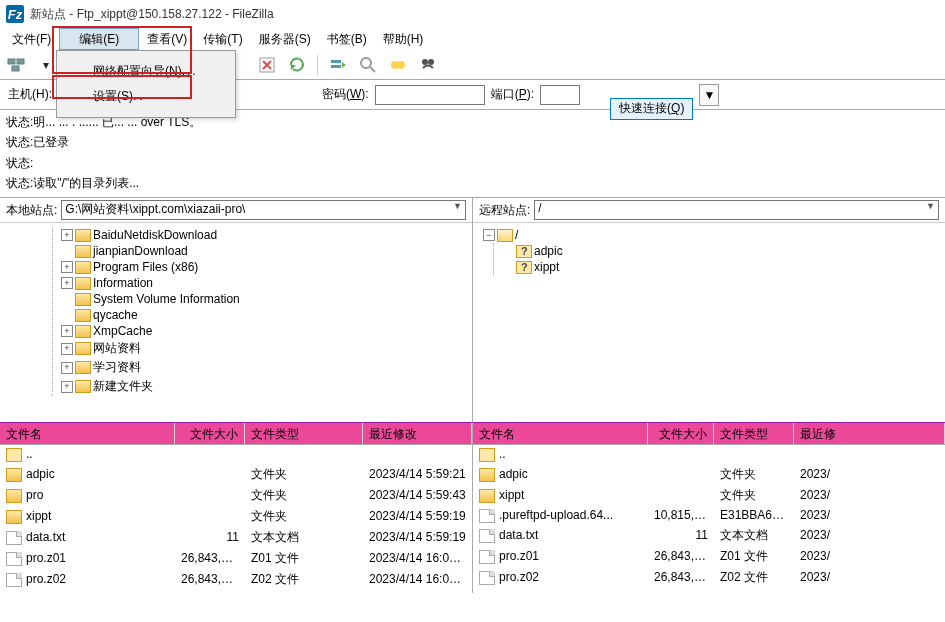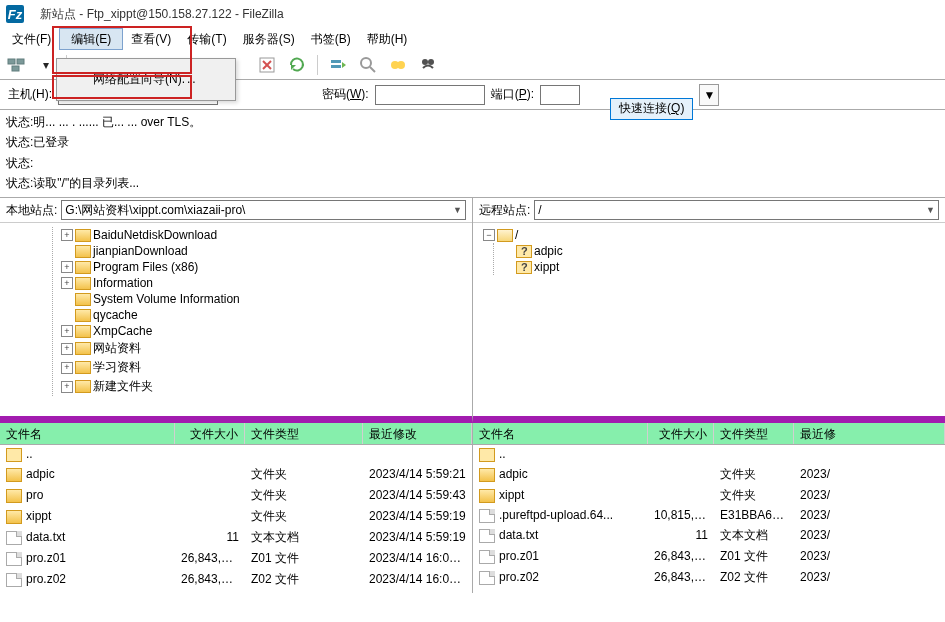--- a/index.html
+++ b/index.html
@@ -1,27 +1,27 @@
 <!DOCTYPE html>
 <html><head>
 <meta charset="utf-8">
 <style>
 * { box-sizing: border-box; margin: 0; padding: 0; font-family: "Microsoft YaHei", Tahoma, sans-serif; font-size: 12px; }
 body { background: #fff; color: #000; width: 945px; height: 622px; overflow: hidden; user-select: none; }
 
 .titlebar { height: 28px; display: flex; align-items: center; padding: 0 6px; background: #fff; }
-.titlebar .icon-app { width: 18px; height: 18px; background: #0369a1; color: #fff; font-weight: bold; font-style: italic; display: inline-flex; align-items: center; justify-content: center; border-radius: 2px; margin-right: 16px; font-size: 13px; }
+.titlebar .icon-app { width: 18px; height: 18px; background: #0369a1; color: #fff; font-weight: bold; font-style: italic; display: inline-flex; align-items: center; justify-content: center; border-radius: 2px; margin-right: 6px; font-size: 13px; }
 .titlebar span.title-text { color: #333; }
 
 .menubar { height: 22px; display: flex; align-items: stretch; padding: 0 4px; position: relative; }
 .menubar .item { padding: 2px 8px; display: flex; align-items: center; cursor: default; }
-.menubar .item.open { background: #d8e6f2; border: 1px solid #7da2ce; padding: 1px 11px; }
+.menubar .item.open { background: #d8e6f2; border: 1px solid #7da2ce; padding: 1px 19px; }
 .red-box { position: absolute; top: -2px; left: 52px; width: 140px; height: 48px; border: 2px solid #c22; pointer-events: none; z-index: 50; }
 .red-box2 { position: absolute; top: 47px; left: 52px; width: 140px; height: 24px; border: 2px solid #c22; pointer-events: none; z-index: 50; }
-.dropdown { position: absolute; top: 30px; left: 56px; width: 180px; background: #f0f0f0; border: 1px solid #999; box-shadow: 2px 2px 4px rgba(0,0,0,0.15); z-index: 40; padding: 8px; }
+.dropdown { position: absolute; top: 22px; left: 56px; width: 180px; background: #f0f0f0; border: 1px solid #999; box-shadow: 2px 2px 4px rgba(0,0,0,0.15); z-index: 40; padding: 8px; }
 .dropdown .mi { padding: 4px 10px 4px 28px; cursor: default; }
 .dropdown .mi .dots { letter-spacing: 2px; }
 .dropdown .mi .red-dots { color: #d00; letter-spacing: 3px; font-weight: bold; }
 
 .toolbar { height: 30px; display: flex; align-items: center; padding: 0 6px; gap: 10px; border-bottom: 1px solid #aaa; position: relative; z-index: 1; }
 .toolbar .tb-btn { width: 20px; height: 20px; display: inline-flex; align-items: center; justify-content: center; opacity: 0.85; }
 .toolbar .sep { width: 1px; height: 20px; background: #ccc; }
 .toolbar svg { width: 18px; height: 18px; }
 
 .connectbar { height: 30px; display: flex; align-items: center; padding: 2px 8px; gap: 6px; border-bottom: 1px solid #aaa; }
@@ -31,41 +31,41 @@
 .connectbar .inp-pw { width: 110px; }
 .connectbar .inp-port { width: 40px; }
 .connectbar .btn { height: 22px; border: 1px solid #0078d7; background: #e5f1fb; padding: 0 8px; display: inline-flex; align-items: center; margin-top: 28px; }
 .connectbar .dd { width: 20px; height: 22px; border: 1px solid #999; display: inline-flex; align-items: center; justify-content: center; background: #f9f9f9; }
 
 .statuslog { height: 88px; overflow: auto; padding: 2px 6px; border-bottom: 1px solid #aaa; background: #fff; line-height: 1.7; }
 .statuslog .row { display: flex; }
 .statuslog .lbl { color: #000; }
 
 .panes { display: flex; height: 225px; }
-.pane { flex: 1; display: flex; flex-direction: column; border-right: 1px solid #aaa; border-bottom: 7px solid #a21caf; }
+.pane { flex: 1; display: flex; flex-direction: column; border-right: 1px solid #aaa; border-bottom: 1px solid #a21caf; }
 .pane:last-child { border-right: none; }
 .pathbar { display: flex; align-items: center; gap: 4px; padding: 2px 6px; border-bottom: 1px solid #ccc; }
-.pathbar select, .pathbar .combo { flex: 1; height: 20px; border: 1px solid #767676; padding: 0 3px; display: flex; align-items: center; justify-content: space-between; background: #fff; }
+.pathbar select, .pathbar .combo { flex: 1; height: 20px; border: 1px solid #767676; padding: 0 3px; display: flex; justify-content: space-between; background: #fff; }
 .pathbar .combo .arrow { font-size: 9px; color: #555; }
 .tree { flex: 1; overflow: auto; padding: 4px 2px; }
 .tree ul { list-style: none; }
 .tree li { padding: 1px 0 1px 2px; display: flex; align-items: center; gap: 2px; white-space: nowrap; }
 .tree .exp { width: 12px; height: 12px; border: 1px solid #888; display: inline-flex; align-items: center; justify-content: center; font-size: 9px; line-height: 1; color: #444; }
 .tree .exp.none { border: none; }
 .tree .fico { width: 16px; height: 13px; display: inline-block; }
 .folder-closed { background: linear-gradient(#ffe9a8,#f3c24b); border: 1px solid #d29a1e; }
 .folder-open { background: linear-gradient(#fff3cf,#f7d77b); border: 1px solid #d29a1e; }
 .folder-q { background: #ffe9a8; border: 1px solid #d29a1e; position: relative; }
 .folder-q::after { content:"?"; position:absolute; left:4px; top:-1px; font-size:11px; color:#444; font-weight:bold; }
 .tree .dotted { border-left: 1px dotted #aaa; margin-left: 8px; padding-left: 6px; }
 
 .lists { display: flex; height: 170px; }
 .listpane { flex: 1; border-right: 1px solid #aaa; display: flex; flex-direction: column; overflow: hidden; }
 .listpane:last-child { border-right: none; }
-.colhdr { display: flex; border-bottom: 1px solid #aaa; background: #86efac; height: 22px; }
+.colhdr { display: flex; border-bottom: 1px solid #aaa; background: #ec4899; height: 22px; }
 .colhdr .ch { border-right: 1px solid #d0d0d0; padding: 3px 6px; white-space: nowrap; overflow: hidden; }
 .rows { flex: 1; overflow: auto; }
 .frow { display: flex; padding: 2px 0; align-items: center; }
 .frow .cell { padding: 0 6px; white-space: nowrap; overflow: hidden; text-overflow: ellipsis; }
 .fileico { width: 16px; height: 14px; display: inline-block; vertical-align: middle; margin-right: 4px; }
 .i-folder { background: linear-gradient(#ffe9a8,#f3c24b); border: 1px solid #d29a1e; }
 .i-file { border: 1px solid #aaa; background: #fff; position: relative; }
 .i-file::after { content:""; position:absolute; right:-1px; top:-1px; width:5px; height:5px; background:#ddd; border-left:1px solid #aaa; border-bottom:1px solid #aaa; }
 .i-up { background: #ffe9a8; border: 1px solid #d29a1e; }
 
@@ -103,20 +103,21 @@
     </div>
   <div class="item">
       <span>帮助(H)</span>
     </div>
 
   <div class="red-box"></div>
   <div class="red-box2"></div>
 
   <div class="dropdown">
     <div class="mi"><span>网络配置向导(N)</span><span class="dots">...</span></div>
+    <div class="mi"><span>设置(S)</span><span class="red-dots">..</span></div>
   </div>
 </div>
 
 <div class="toolbar">
   <span class="tb-btn">
       <svg viewBox="0 0 18 18">
         <rect x="1" y="3" width="7" height="5" fill="#688" stroke="#466"></rect>
         <rect x="10" y="3" width="7" height="5" fill="#688" stroke="#466"></rect>
         <rect x="5" y="10" width="7" height="5" fill="#688" stroke="#466"></rect>
       </svg>

